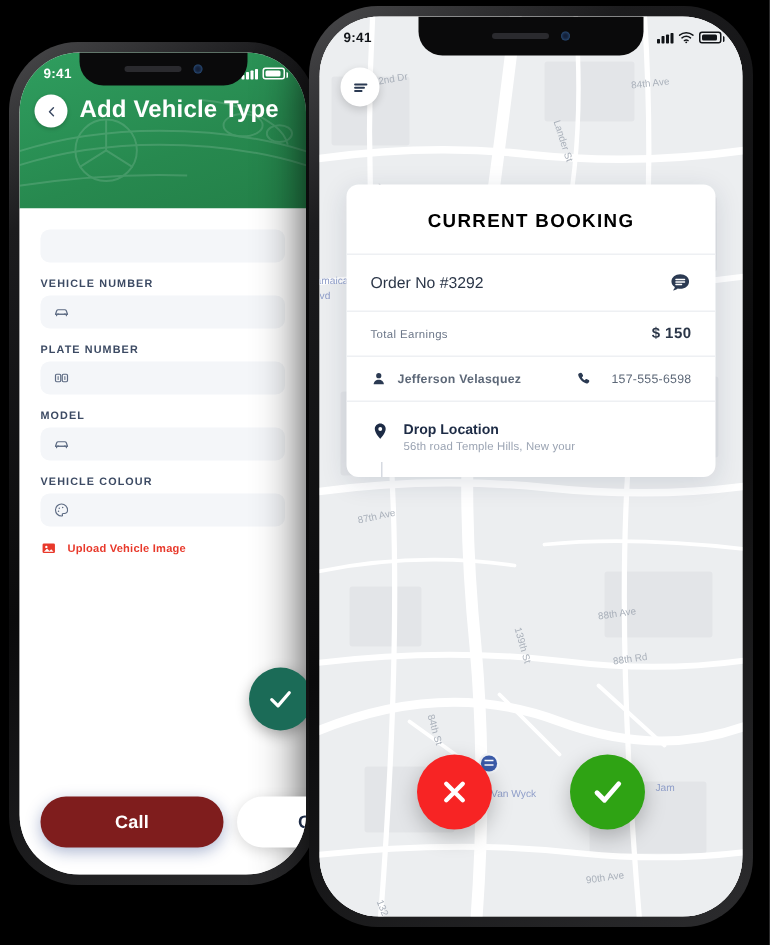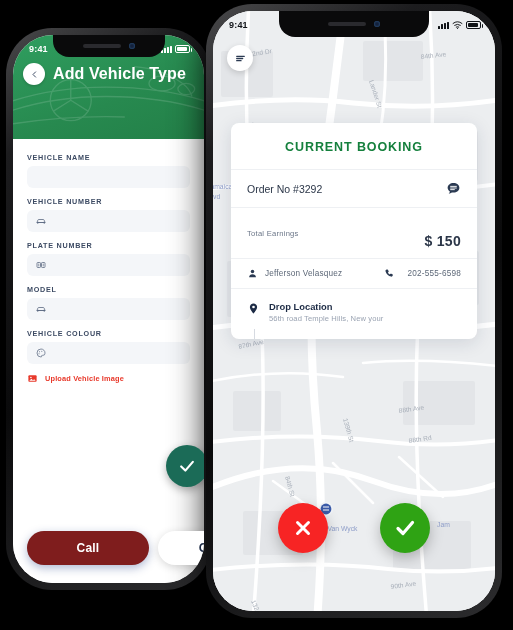--- a/index.html
+++ b/index.html
@@ -138,41 +138,41 @@
   }
 
   .booking-card {
     position: absolute; top: 112px; left: 18px; right: 18px;
     background: #fff; border-radius: 8px;
     box-shadow: 0 4px 18px rgba(25,40,70,.13);
     z-index: 18; overflow: hidden;
   }
   .bc-title {
     text-align: center; font-size: 12.5px; font-weight: bold;
-    color: #15803d; letter-spacing: .9px; padding: 17px 0 15px;
+    color: #000000; letter-spacing: .9px; padding: 17px 0 15px;
     border-bottom: 1px solid #eef0f3;
   }
   .bc-order {
     display: flex; align-items: center; justify-content: space-between;
     padding: 11px 16px; border-bottom: 1px solid #eef0f3;
   }
   .bc-order-no { font-size: 10.5px; color: #2b3648; }
   .chat-ic { width: 15px; height: 15px; color: #2b3a52; }
   .bc-earn {
     display: flex; align-items: center; justify-content: space-between;
     padding: 9px 16px; border-bottom: 1px solid #eef0f3;
   }
   .bc-earn-lbl { font-size: 7.6px; color: #6b7688; letter-spacing: .25px; }
-  .bc-earn-val { font-size: 14px; color: #2b3648; font-weight: bold; letter-spacing: .3px; margin-top: 16px; }
+  .bc-earn-val { font-size: 10px; color: #2b3648; font-weight: bold; letter-spacing: .3px; }
   .bc-contact {
     display: flex; align-items: center; padding: 9px 16px;
     border-bottom: 1px solid #eef0f3; gap: 7px;
   }
   .ci { width: 11px; height: 11px; color: #2b3a52; flex: 0 0 auto; }
-  .bc-name { font-size: 8.2px; color: #5d6878; letter-spacing: .2px; }
+  .bc-name { font-size: 8.2px; color: #5d6878; letter-spacing: .2px; font-weight: bold; }
   .bc-phone { font-size: 8.2px; color: #5d6878; letter-spacing: .2px; }
   .spacer-f { flex: 1 1 auto; }
 
   .bc-locs { padding: 12px 16px 16px; position: relative; }
   .loc-row { display: flex; gap: 9px; position: relative; }
   .loc-row + .loc-row { margin-top: 13px; gap: 20px; }
   .loc-ic { width: 13px; height: 13px; margin-top: 1px; flex: 0 0 auto; color: #1d2b45; }
   .loc-title { font-size: 9.4px; font-weight: bold; color: #1d2b45; line-height: 1.25; }
   .loc-sub { font-size: 7.6px; color: #9aa3b2; margin-top: 1.5px; letter-spacing: .1px; }
   .loc-line {
@@ -240,21 +240,20 @@
             <svg width="9" height="9" viewBox="0 0 24 24">
               <path d="M15 5 L8 12 L15 19" fill="none" stroke="#3c4a63" stroke-width="2.6" stroke-linecap="round" stroke-linejoin="round"></path>
             </svg>
           </span>
           <span class="hdr-title">Add Vehicle Type</span>
         </div>
       </div>
 
       <div class="form-sheet">
 
-        <div class="field-label">VEHICLE  NAME</div>
         <div class="field-box"></div>
 
         <div class="field-label">VEHICLE  NUMBER</div>
         <div class="field-box">
           <svg class="fi" viewBox="0 0 24 24">
             <path d="M4 15h16M5.5 15v2M18.5 15v2" stroke="currentColor" stroke-width="1.6" fill="none" stroke-linecap="round"></path>
             <path d="M4 15l1.6-4.6A2.2 2.2 0 0 1 7.7 9h8.6a2.2 2.2 0 0 1 2.1 1.4L20 15z" fill="none" stroke="currentColor" stroke-width="1.6" stroke-linejoin="round"></path>
             <circle cx="7.4" cy="14.6" r="1" fill="currentColor"></circle>
               <circle cx="16.6" cy="14.6" r="1" fill="currentColor"></circle>
           </svg>
@@ -421,21 +420,21 @@
         <div class="bc-contact">
           <svg class="ci" viewBox="0 0 24 24">
             <circle cx="12" cy="7.6" r="3.8" fill="currentColor"></circle>
             <path d="M4.6 20c0-4 3.3-6.6 7.4-6.6s7.4 2.6 7.4 6.6z" fill="currentColor"></path>
           </svg>
           <span class="bc-name">Jefferson Velasquez</span>
           <span class="spacer-f"></span>
           <svg class="ci" viewBox="0 0 24 24">
             <path d="M6.2 3.5c.9-.5 2 -.2 2.5.7l1.3 2.3c.5.9.2 2-.6 2.6l-.9.6c.8 2 2.4 3.6 4.4 4.4l.6-.9c.6-.9 1.7-1.1 2.6-.6l2.3 1.3c.9.5 1.2 1.6.7 2.5l-.7 1.2c-.6 1-1.8 1.5-2.9 1.2C9.6 17.3 5 12.7 3.3 6.9c-.3-1.1.2-2.3 1.2-2.9z" fill="currentColor"></path>
           </svg>
-          <span class="bc-phone" style="margin-left:6px">202-555-6598</span>
+          <span class="bc-phone" style="margin-left:6px">157-555-6598</span>
         </div>
 
         <div class="bc-locs">
           <div class="loc-line"></div>
           <div class="loc-row">
             <svg class="loc-ic" viewBox="0 0 24 24">
               <path d="M12 2.6c-3.7 0-6.7 3-6.7 6.7 0 5 6.7 12.1 6.7 12.1s6.7-7.1 6.7-12.1c0-3.7-3-6.7-6.7-6.7z" fill="currentColor"></path>
               <circle cx="12" cy="9.2" r="2.4" fill="#ffffff"></circle>
             </svg>
             <div>

